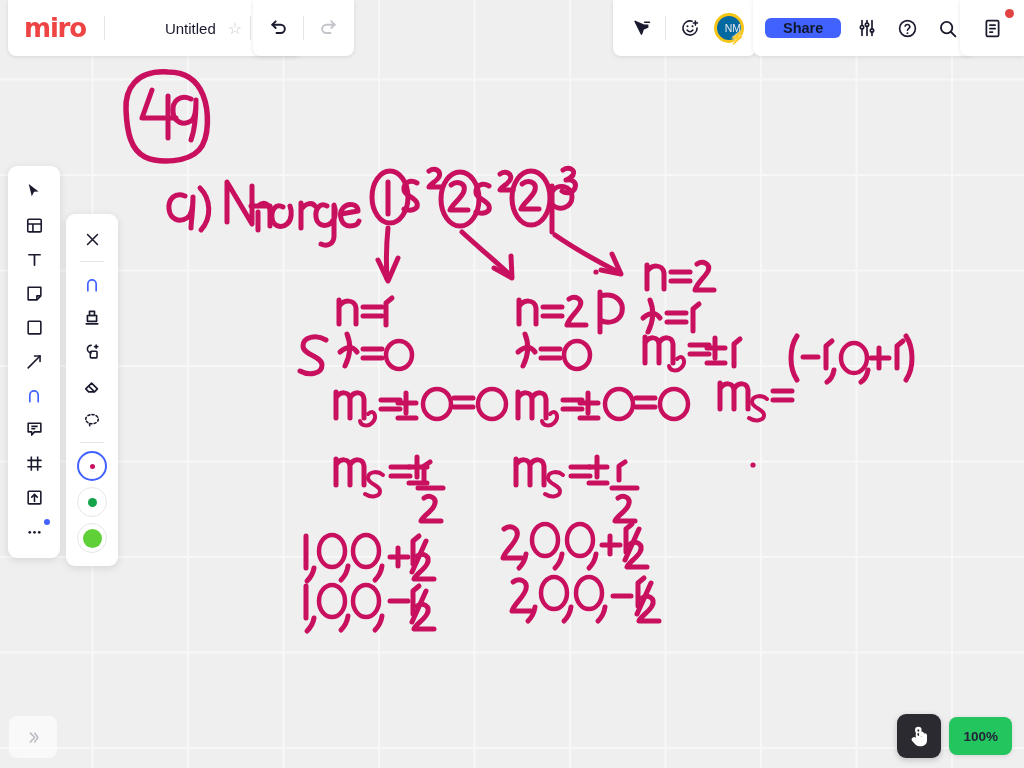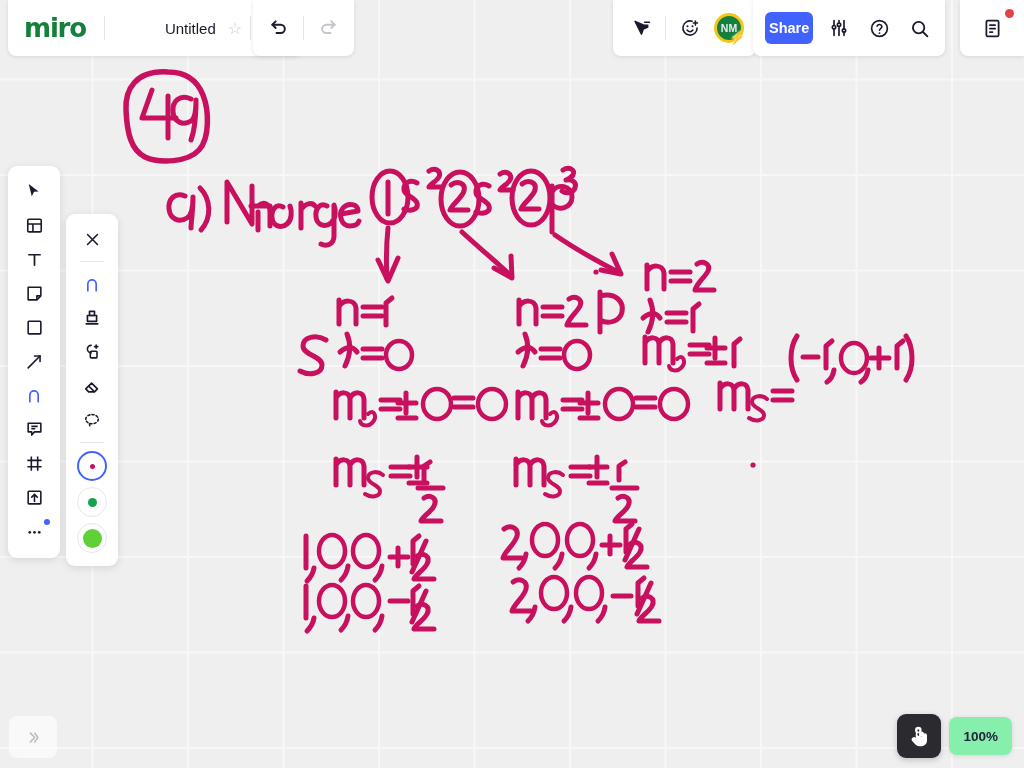--- a/index.html
+++ b/index.html
@@ -46,41 +46,41 @@
   .tbtn {
     display: flex; align-items: center; justify-content: center;
     height: 40px; min-width: 40px;
     border-radius: 6px; cursor: pointer;
     color: #1a1a2e;
   }
   .tsep { width: 1px; height: 24px; background: #e3e3e8; margin: 0 4px; }
 
   .logo {
     font-size: 26px; font-weight: 700; letter-spacing: -1.2px;
-    color: #15803d; padding: 0 14px 0 16px; line-height: 1;
+    color: #ef4444; padding: 0 14px 0 16px; line-height: 1;
     font-family: "DejaVu Sans", sans-serif;
   }
   .docname {
     font-size: 15px; color: #1a1a2e; padding: 0 8px;
     white-space: nowrap; cursor: pointer; margin-left: 48px;
   }
   .star { color: #c9c9d1; font-size: 16px; padding: 0 4px; cursor: pointer; }
 
   .sharebtn {
-    background: #4262ff; color: #ffffff;
+    background: #4262ff; color: #0f172a;
     font-size: 14.5px; font-weight: 700;
-    padding: 0 4px; height: 32px;
+    padding: 0 18px; height: 20px;
     border-radius: 6px; display: flex; align-items: center;
     cursor: pointer; margin: 0 6px;
   }
   .avatar {
     width: 30px; height: 30px; border-radius: 50%;
-    background: #15803d; color: #e8e9ef;
-    font-size: 10.5px; font-weight: 700;
-    display: flex; align-items: center; justify-content: center;
+    background: #0369a1; color: #e8e9ef;
+    font-size: 10.5px; font-weight: 400;
+    display: flex; align-items: center; justify-content: flex-end;
     border: 3px solid #f5c518; position: relative; cursor: pointer;
   }
   .bolt {
     position: absolute; right: -5px; bottom: -4px;
     font-size: 13px; color: #f5c518; line-height: 1;
     text-shadow: 0 0 2px #fff;
   }
   .notifdot {
     position: absolute; top: 9px; right: 10px;
     width: 9px; height: 9px; border-radius: 50%;
@@ -131,21 +131,21 @@
     position: absolute; right: 12px; bottom: 10px;
     display: flex; align-items: center; gap: 8px;
   }
   .handbtn {
     width: 44px; height: 44px; border-radius: 9px;
     background: #2a2a30; color: #fff;
     display: flex; align-items: center; justify-content: center;
     cursor: pointer; box-shadow: 0 2px 6px rgba(0,0,0,.2);
   }
   .zoomlabel {
-    background: #86efac; border-radius: 8px;
+    background: #22c55e; border-radius: 8px;
     padding: 0 14px; height: 38px;
     display: flex; align-items: center;
     font-size: 13.5px; font-weight: 700; color: #25253a;
     box-shadow: 0 1px 5px rgba(0,0,0,.11); cursor: pointer;
   }
 </style>
 </head>
 <body>
 
 <div id="app">

